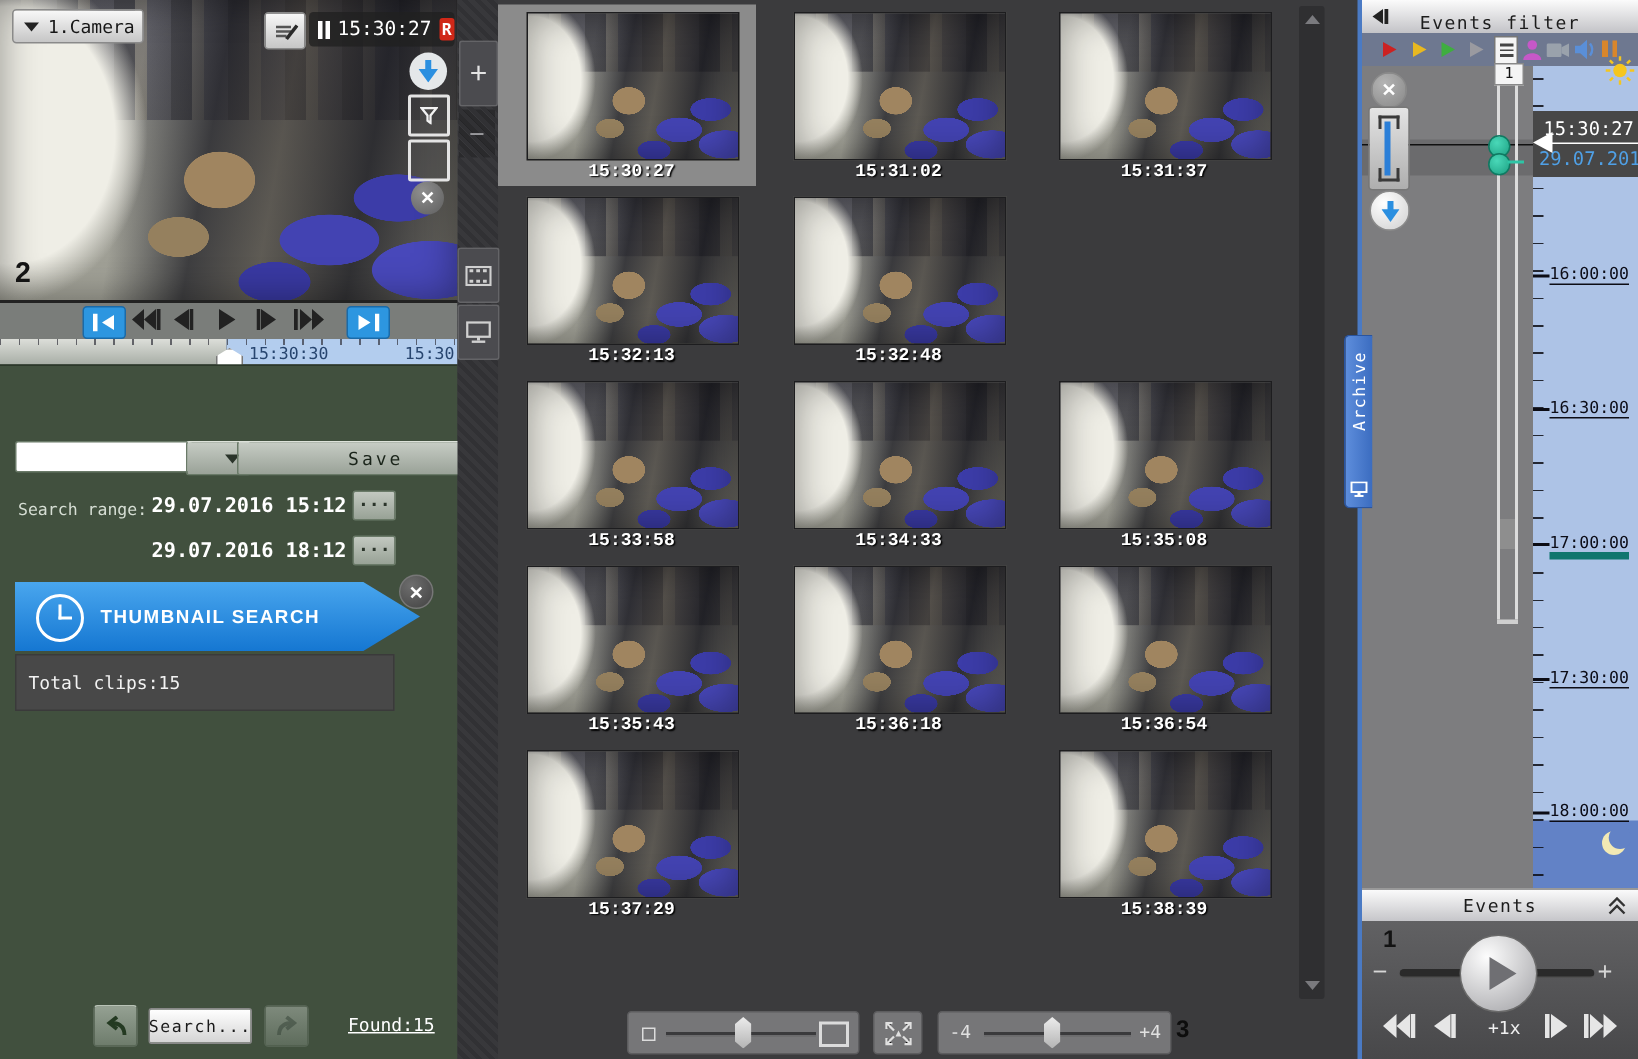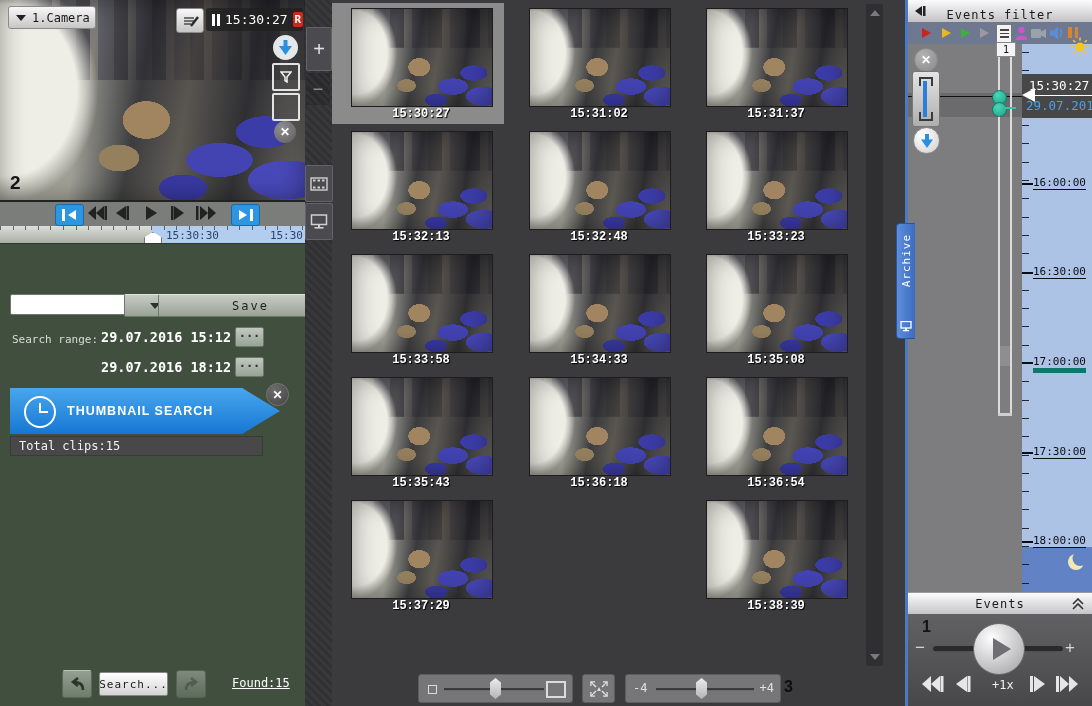--- a/index.html
+++ b/index.html
@@ -203,21 +203,21 @@
     <div class="banner abs" style="left:10px;top:144px;width:270px;height:46px;">
       <div class="abs" style="left:14px;top:8px;width:28px;height:28px;border:2px solid #fff;border-radius:50%;">
         <i class="abs" style="left:13px;top:5px;width:2px;height:10px;background:#fff;"></i>
         <i class="abs" style="left:13px;top:13px;width:9px;height:2px;background:#fff;"></i>
       </div>
       <span class="abs" style="left:57px;top:16px;font-size:12.5px;font-weight:bold;color:#fff;letter-spacing:1px;">THUMBNAIL SEARCH</span>
     </div>
     <div class="dark-close abs" style="left:266px;top:139px;width:21px;height:21px;font-size:12px;">
       <span>✕</span>
     </div>
-    <div class="abs mono" style="left:10px;top:192px;width:253px;height:20px;background:#484848;border:1px solid #3a3a3a;box-sizing:border-box;display:flex;align-items:center;padding-left:8px;font-size:12px;color:#f2f2f2;">Total clips:15</div>
+    <div class="abs mono" style="left:10px;top:192px;width:253px;height:38px;background:#484848;border:1px solid #3a3a3a;box-sizing:border-box;display:flex;align-items:center;padding-left:8px;font-size:12px;color:#f2f2f2;">Total clips:15</div>
 
     <div class="abs" style="left:62px;top:426px;width:28px;height:26px;background:linear-gradient(#94a092,#6e7c6c);border:1px solid #5a6858;border-top-color:#b8c2b6;border-radius:3px;display:flex;align-items:center;justify-content:center;">
       <svg width="17" height="15">
           <path d="M14 13 C14 6 9 5 5 5" stroke="#243a22" stroke-width="2.6" fill="none"></path>
           <path d="M9 1 L4 5 L9 9" stroke="#243a22" stroke-width="2.6" fill="none"></path>
         </svg>
     </div>
     <div class="abs mono" style="left:99px;top:428px;width:67px;height:22px;background:linear-gradient(#ffffff,#d4d4d4);border:1px solid #888;border-radius:2px;display:flex;align-items:center;justify-content:center;font-size:11px;font-weight:normal;color:#1a1a1a;letter-spacing:1px;">Search...</div>
     <div class="abs" style="left:176px;top:426px;width:28px;height:26px;background:linear-gradient(#7e8a7c,#5e6c5c);border:1px solid #556353;border-radius:3px;display:flex;align-items:center;justify-content:center;">
       <svg width="17" height="15" style="opacity:.55">
@@ -267,24 +267,20 @@
         <div class="thumb-time">15:31:37</div>
       </div>
     <div class="thumb-cell abs" style="left:0;top:126px;">
         <div class="scene thumb-img"></div>
         <div class="thumb-time">15:32:13</div>
       </div>
     <div class="thumb-cell abs" style="left:178px;top:126px;">
         <div class="scene thumb-img"></div>
         <div class="thumb-time">15:32:48</div>
       </div>
-    <div class="thumb-cell abs" style="left:355px;top:126px;">
-        <div class="scene thumb-img"></div>
-        <div class="thumb-time">15:33:23</div>
-      </div>
     <div class="thumb-cell abs" style="left:0;top:249px;">
         <div class="scene thumb-img"></div>
         <div class="thumb-time">15:33:58</div>
       </div>
     <div class="thumb-cell abs" style="left:178px;top:249px;">
         <div class="scene thumb-img"></div>
         <div class="thumb-time">15:34:33</div>
       </div>
     <div class="thumb-cell abs" style="left:355px;top:249px;">
         <div class="scene thumb-img"></div>

